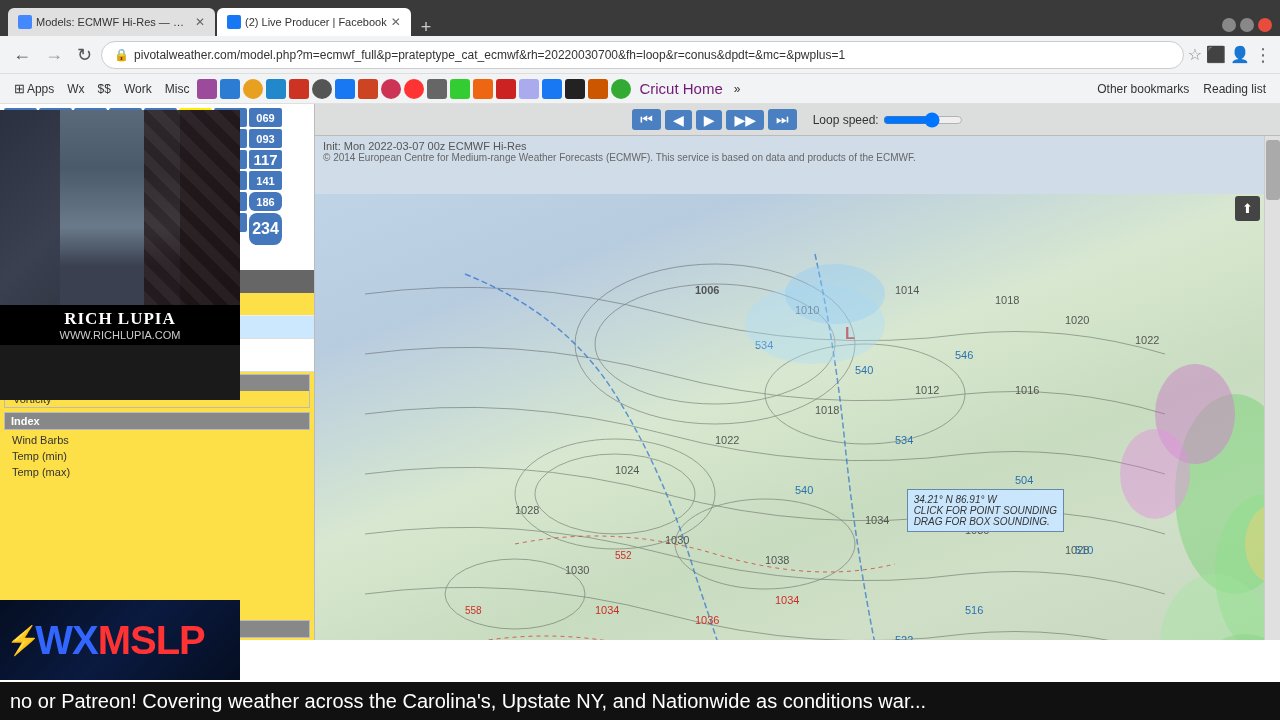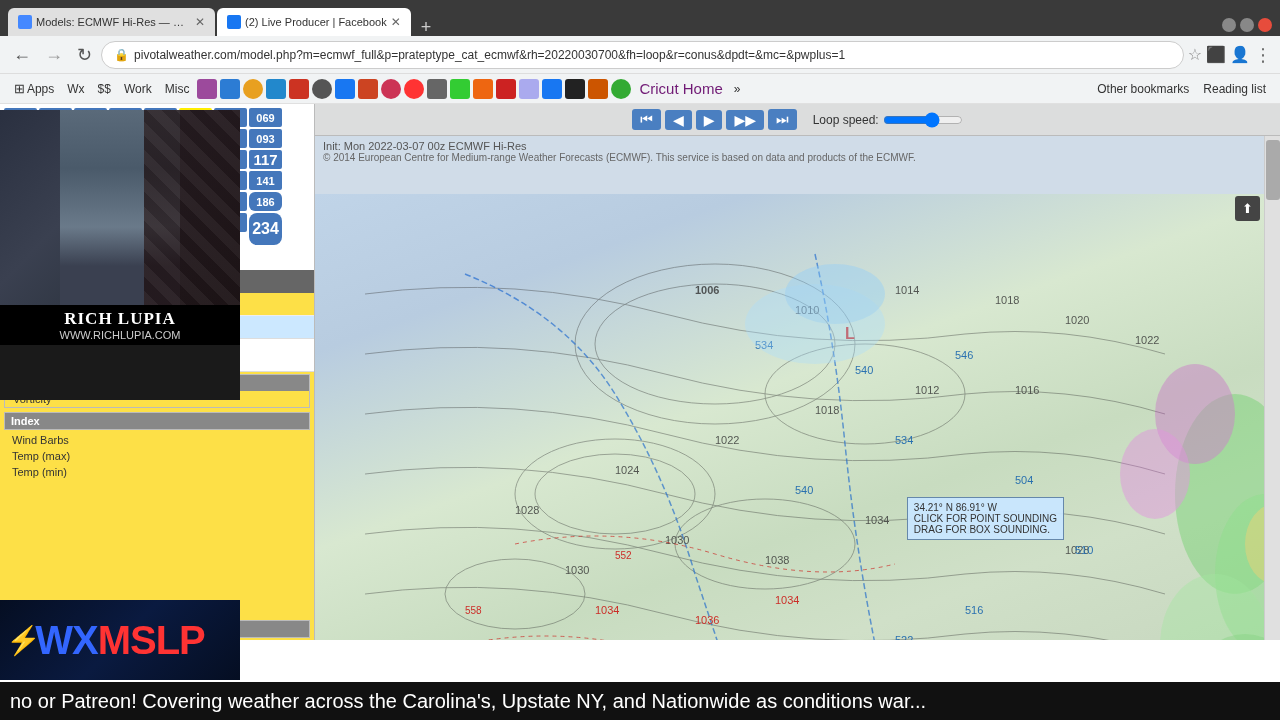--- a/index.html
+++ b/index.html
@@ -185,22 +185,22 @@
     </div>
 
     <div style="margin:2px 4px;border:1px solid #bbb;">
       <div style="background:#888;color:#fff;padding:2px 6px;font-size:11px;font-weight:bold;">Index</div>
     </div>
 
     <div style="padding-left:4px;">
       <div style="padding:2px 8px;font-size:11px;color:#333;cursor:pointer;">Wind Barbs</div>
     </div>
 
+    <div style="padding:2px 12px;font-size:11px;color:#333;cursor:pointer;">Temp (min)</div>
     <div style="padding:2px 12px;font-size:11px;color:#333;cursor:pointer;">Temp (max)</div>
-    <div style="padding:2px 12px;font-size:11px;color:#333;cursor:pointer;">Temp (min)</div>
 
     <div style="margin:2px 4px;border:1px solid #bbb;margin-top:auto;">
       <div style="background:#888;color:#fff;padding:2px 6px;font-size:11px;font-weight:bold;cursor:pointer;">Satellite</div>
     </div>
 
   </div>
 
   <div style="flex:1;background:#d0dce8;position:relative;overflow:hidden;">
 
     <div style="display:flex;align-items:center;justify-content:center;background:rgba(220,220,220,0.95);padding:4px 8px;gap:4px;border-bottom:1px solid #bbb;height:32px;">
@@ -306,21 +306,21 @@
         <ellipse cx="500" cy="130" rx="70" ry="40" fill="#aaddff" opacity="0.6"></ellipse>
         <ellipse cx="520" cy="100" rx="50" ry="30" fill="#88ccff" opacity="0.6"></ellipse>
 
         <ellipse cx="960" cy="350" rx="30" ry="40" fill="#ffcc44" opacity="0.5"></ellipse>
 
         <ellipse cx="930" cy="480" rx="45" ry="40" fill="#55cc55" opacity="0.4"></ellipse>
         <ellipse cx="850" cy="550" rx="55" ry="35" fill="#77dd77" opacity="0.4"></ellipse>
         <ellipse cx="800" cy="600" rx="60" ry="40" fill="#99ee99" opacity="0.3"></ellipse>
       </svg>
 
-      <div style="position:absolute;bottom:100px;right:200px;background:rgba(200,230,255,0.95);border:1px solid #6688aa;padding:4px 6px;font-size:10px;color:#333;cursor:pointer;">
+      <div style="position:absolute;bottom:108px;right:200px;background:rgba(200,230,255,0.95);border:1px solid #6688aa;padding:4px 6px;font-size:10px;color:#333;cursor:pointer;font-style:italic;">
         <div>34.21° N 86.91° W</div>
         <div>CLICK FOR POINT SOUNDING</div>
         <div>DRAG FOR BOX SOUNDING.</div>
       </div>
     </div>
 
     <button style="position:absolute;top:92px;right:20px;background:#444;color:#fff;border:none;padding:5px 7px;cursor:pointer;border-radius:3px;font-size:13px;z-index:5;">⬆</button>
 
     <div style="position:absolute;right:0;top:32px;bottom:0;width:16px;background:#e0e0e0;border-left:1px solid #ccc;">
       <div style="width:14px;height:60px;background:#aaa;border-radius:3px;margin:4px 1px;cursor:pointer;"></div>

